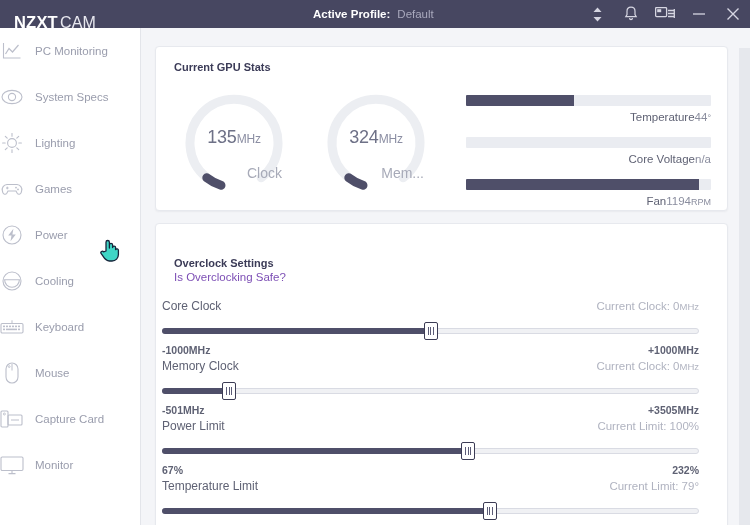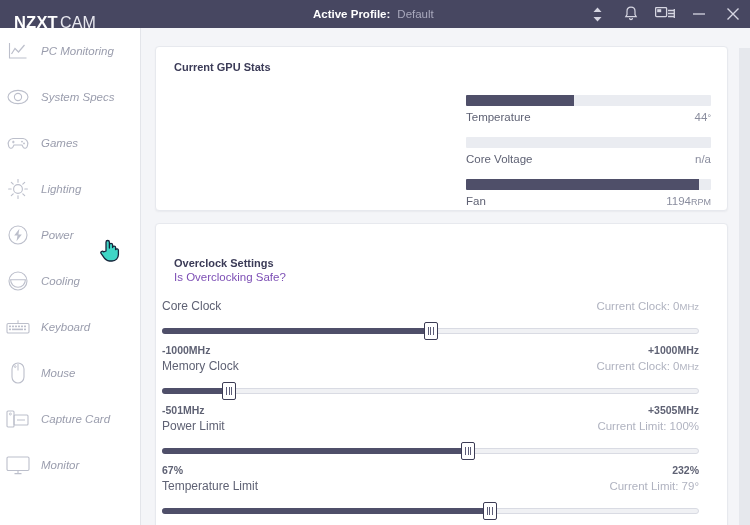--- a/index.html
+++ b/index.html
@@ -46,23 +46,22 @@
     position: absolute; top: 28px; left: 0;
     width: 140px; height: 497px;
     background: #ffffff;
   }
   .side-div {
     position: absolute; top: 28px; left: 140px;
     width: 1px; height: 497px; background: #e3e5ea;
   }
   .nav-item {
     height: 46px; display: flex; align-items: center;
-    padding-left: 6px; gap: 11px;
+    padding-left: 0; gap: 11px;
     position: relative;
-    font-style: italic;
   }
   .nav-ico {
     width: 24px; height: 24px;
     display: flex; align-items: center; justify-content: center;
     color: #bcbfcb; flex: 0 0 24px;
   }
   .nav-ico svg { display: block; }
   .nav-label {
     font-size: 11.5px; color: #9a9dad; white-space: nowrap;
   }
@@ -122,21 +121,21 @@
 
   
   .statbars { position: absolute; left: 310px; top: 48px; width: 245px; }
   .statbar { margin-bottom: 14px; }
   .bar-track {
     width: 100%; height: 11px; background: #eaecf1; border-radius: 1px;
     overflow: hidden;
   }
   .bar-fill { height: 100%; background: #4f4f69; }
   .bar-row {
-    display: flex; justify-content: space-between; align-items: baseline;
+    display: flex; justify-content: flex-end; align-items: baseline;
     margin-top: 5px;
   }
   .bar-label { font-size: 11.5px; color: #5f6274; }
   .bar-value { font-size: 11.5px; color: #8a8d9e; }
   .bar-value .u { font-size: 9px; }
 
   
   .oc-head { position: absolute; left: 18px; top: 33px; }
   .slider-block { position: absolute; left: 6px; width: 537px; }
   .sl-row {
@@ -231,51 +230,51 @@
   </div>
 
   <div class="nav-item">
     <span class="nav-ico">
       <svg width="22" height="16" viewBox="0 0 22 16">
           <ellipse cx="11" cy="8" rx="10" ry="6.6" fill="none" stroke="currentColor" stroke-width="1.1"></ellipse>
           <circle cx="11" cy="8" r="3.6" fill="none" stroke="currentColor" stroke-width="1.1"></circle>
         </svg>
     </span>
     <span class="nav-label">System Specs</span>
-  </div>
-
-  <div class="nav-item">
-    <span class="nav-ico">
-      <svg width="22" height="16" viewBox="0 0 22 16">
-          <path d="M6 3.5 h10 a5 5 0 0 1 4.6 6.4 l-.4 1.6 a2.2 2.2 0 0 1 -4 .7 L15 10 H7 l-1.2 2.2 a2.2 2.2 0 0 1 -4 -.7 L1.4 9.9 A5 5 0 0 1 6 3.5 Z" fill="none" stroke="currentColor" stroke-width="1.1"></path>
-          <path d="M5 7 h2.6 M6.3 5.7 v2.6" stroke="currentColor" stroke-width="1"></path>
-          <circle cx="15" cy="6.6" r=".9" fill="currentColor"></circle>
-          <circle cx="17" cy="8.4" r=".9" fill="currentColor"></circle>
-        </svg>
-    </span>
-    <span class="nav-label">Games</span>
   </div>
 
   <div class="nav-item">
     <span class="nav-ico">
       <svg width="22" height="22" viewBox="0 0 22 22">
           <circle cx="11" cy="11" r="4.4" fill="none" stroke="currentColor" stroke-width="1.1"></circle>
           <g stroke="currentColor" stroke-width="1.1" stroke-linecap="round">
             <path d="M11 1.6 v2.6"></path>
             <path d="M11 17.8 v2.6"></path>
             <path d="M1.6 11 h2.6"></path>
             <path d="M17.8 11 h2.6"></path>
             <path d="M4.3 4.3 l1.9 1.9"></path>
             <path d="M15.8 15.8 l1.9 1.9"></path>
             <path d="M17.7 4.3 l-1.9 1.9"></path>
             <path d="M6.2 15.8 l-1.9 1.9"></path>
           </g>
         </svg>
     </span>
     <span class="nav-label">Lighting</span>
+  </div>
+
+  <div class="nav-item">
+    <span class="nav-ico">
+      <svg width="22" height="16" viewBox="0 0 22 16">
+          <path d="M6 3.5 h10 a5 5 0 0 1 4.6 6.4 l-.4 1.6 a2.2 2.2 0 0 1 -4 .7 L15 10 H7 l-1.2 2.2 a2.2 2.2 0 0 1 -4 -.7 L1.4 9.9 A5 5 0 0 1 6 3.5 Z" fill="none" stroke="currentColor" stroke-width="1.1"></path>
+          <path d="M5 7 h2.6 M6.3 5.7 v2.6" stroke="currentColor" stroke-width="1"></path>
+          <circle cx="15" cy="6.6" r=".9" fill="currentColor"></circle>
+          <circle cx="17" cy="8.4" r=".9" fill="currentColor"></circle>
+        </svg>
+    </span>
+    <span class="nav-label">Games</span>
   </div>
 
 
   <div class="nav-item">
     <span class="nav-ico">
       <svg width="22" height="22" viewBox="0 0 22 22">
           <circle cx="11" cy="11" r="9" fill="none" stroke="currentColor" stroke-width="1.1"></circle>
           <path d="M12.4 4.8 L7.2 11.6 h3.3 l-1 5.6 L14.8 10.4 h-3.4 Z" fill="currentColor"></path>
         </svg>
     </span>
@@ -353,20 +352,40 @@
     <path d="M6 13 V4.2 a1.7 1.7 0 0 1 3.4 0 V10 V7 a1.6 1.6 0 0 1 3.2 0 v2.6 a1.5 1.5 0 0 1 3 0 v2 a1.5 1.5 0 0 1 2.8 .8 v4.2 c0 3.4 -2.6 6.4 -6.4 6.4 h-2.6 c-3 0 -4.6 -1.8 -6.4 -4.8 L1.2 15.6 a1.5 1.5 0 0 1 2.4 -1.8 Z" fill="#3fd6c6" stroke="#16243a" stroke-width="1.3" stroke-linejoin="round"></path>
   </svg>
 </div>
 
 <div class="main">
   <div class="scrollbar-track"></div>
 
   <div class="card" id="card-gpu">
     <div class="card-title" style="position:absolute;left:18px;top:14px;">Current GPU Stats</div>
 
+    <div class="gauges">
+
+      <div class="gauge">
+        <svg width="120" height="112" viewBox="0 0 120 112">
+          <path d="M 87.2 92.8 A 44 44 0 1 0 32.8 92.8" fill="none" stroke="#eceef2" stroke-width="9" stroke-linecap="round"></path>
+          <path d="M 32.8 92.8 A 44 44 0 0 0 47 100.3" fill="none" stroke="#4f4f69" stroke-width="9" stroke-linecap="round"></path>
+        </svg>
+        <div class="gauge-val"><span>135</span><span class="unit">MHz</span></div>
+        <div class="gauge-name">Clock</div>
+      </div>
+
+      <div class="gauge">
+        <svg width="120" height="112" viewBox="0 0 120 112">
+          <path d="M 87.2 92.8 A 44 44 0 1 0 32.8 92.8" fill="none" stroke="#eceef2" stroke-width="9" stroke-linecap="round"></path>
+          <path d="M 32.8 92.8 A 44 44 0 0 0 47 100.3" fill="none" stroke="#4f4f69" stroke-width="9" stroke-linecap="round"></path>
+        </svg>
+        <div class="gauge-val"><span>324</span><span class="unit">MHz</span></div>
+        <div class="gauge-name">Mem...</div>
+      </div>
+    </div>
 
     <div class="statbars">
 
       <div class="statbar">
         <div class="bar-track">
           <div class="bar-fill" id="fill-temp" style="width: 44%;"></div>
         </div>
         <div class="bar-row">
           <span class="bar-label">Temperature</span>
           <span class="bar-value"><span>44</span><span class="u">°</span></span>

